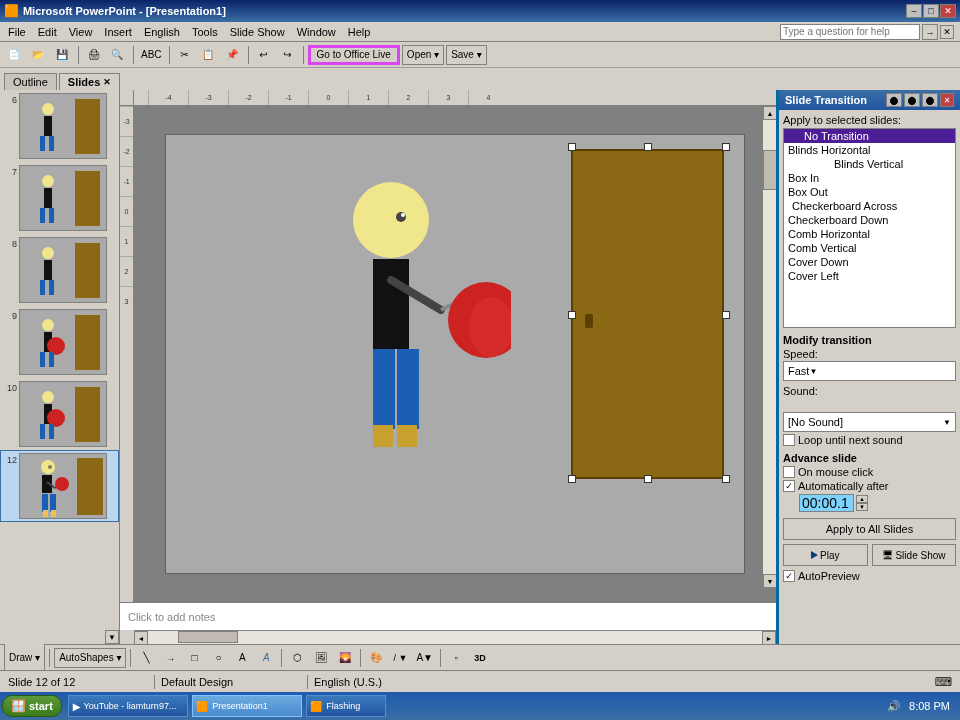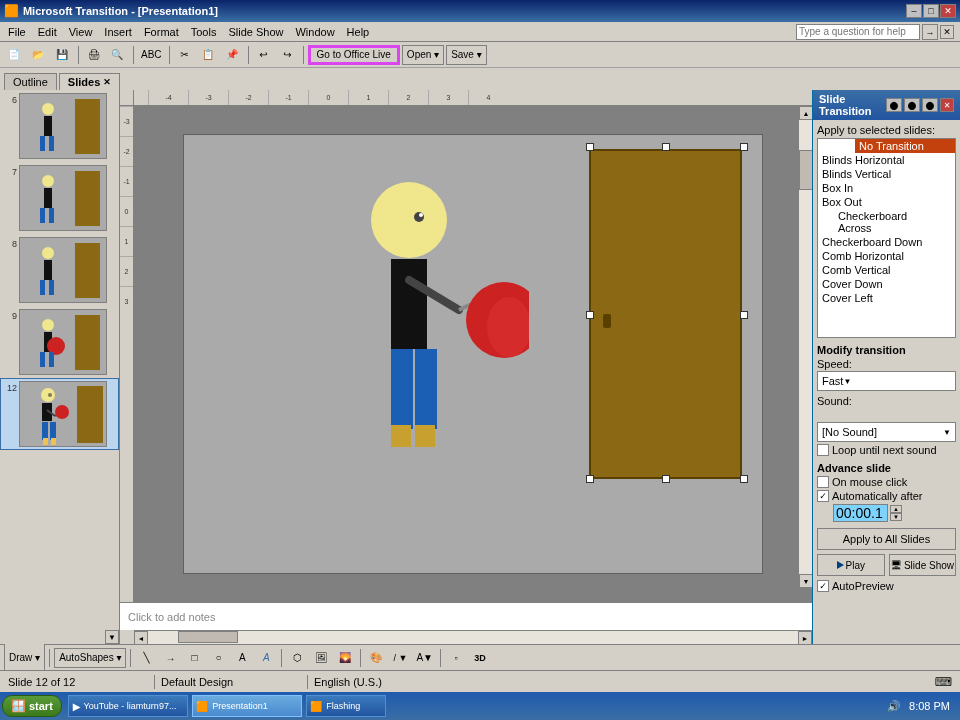--- a/index.html
+++ b/index.html
@@ -245,40 +245,40 @@
     
     #v-scrollbar { width: 14px; background: #d4d0c8; display: flex; flex-direction: column; border-left: 1px solid #808080; }
   </style>
 </head>
 <body>
 
 <div id="app-container">
 
   <div id="titlebar">
     <span style="font-size:12px; margin-right:4px;">🟧</span>
-    <span style="flex:1; font-size:11px;">Microsoft Transition - [Presentation1]</span>
+    <span style="flex:1; font-size:11px;">Microsoft PowerPoint - [Presentation1]</span>
     <div style="display:flex; gap:1px;">
       <button style="width:16px;height:14px;font-size:9px;background:#c0c0c0;border:1px solid #808080;cursor:pointer;display:flex;align-items:center;justify-content:center;">–</button>
       <button style="width:16px;height:14px;font-size:9px;background:#c0c0c0;border:1px solid #808080;cursor:pointer;display:flex;align-items:center;justify-content:center;">□</button>
       <button style="width:16px;height:14px;font-size:9px;background:#c04040;color:white;border:1px solid #808080;cursor:pointer;display:flex;align-items:center;justify-content:center;">✕</button>
     </div>
   </div>
 
   <div id="menubar">
     <span>File</span>
     <span>Edit</span>
     <span>View</span>
     <span>Insert</span>
-    <span>Format</span>
+    <span>English</span>
     <span>Tools</span>
     <span>Slide Show</span>
     <span>Window</span>
     <span>Help</span>
     <div id="help-box" style="margin-left:auto;display:flex;align-items:center;gap:2px;margin-right:4px;">
-      <input id="help-input" type="text" style="width: 124px; height: 16px; font-size: 10px; border: 1px solid rgb(128, 128, 128); padding: 0px 2px;" placeholder="Type a question for help">
+      <input id="help-input" type="text" style="width: 140px; height: 16px; font-size: 10px; border: 1px solid rgb(128, 128, 128); padding: 0px 2px;" placeholder="Type a question for help">
       <button style="width:16px;height:16px;font-size:9px;background:#d4d0c8;border:1px solid #808080;cursor:pointer;">→</button>
       <button style="width:14px;height:14px;font-size:9px;background:#d4d0c8;border:1px solid #808080;cursor:pointer;">✕</button>
     </div>
   </div>
 
   <div id="toolbar1" style="background:#d4d0c8;height:26px;display:flex;align-items:center;padding:0 4px;border-bottom:1px solid #a0a0a0;gap:2px;">
 
     <button class="tb-btn">📄</button>
     <button class="tb-btn">📂</button>
     <button class="tb-btn">💾</button>
@@ -358,20 +358,33 @@
             <rect x="55" y="5" width="25" height="55" fill="#8b6914"></rect>
             <circle cx="28" cy="15" r="6" fill="#f0e68c"></circle>
             <rect x="24" y="22" width="8" height="20" fill="#111"></rect>
             <circle cx="36" cy="36" r="9" fill="#cc2222"></circle>
             <rect x="20" y="42" width="5" height="15" fill="#1a5fb4"></rect>
             <rect x="29" y="42" width="5" height="15" fill="#1a5fb4"></rect>
           </svg>
         </div>
       </div>
 
+      <div class="slide-thumb">
+        <span class="slide-num">10</span>
+        <div class="slide-preview" style="background:#aaaaaa;">
+          <svg width="88" height="66">
+            <rect x="55" y="5" width="25" height="55" fill="#8b6914"></rect>
+            <circle cx="28" cy="15" r="6" fill="#f0e68c"></circle>
+            <rect x="24" y="22" width="8" height="20" fill="#111"></rect>
+            <circle cx="36" cy="36" r="9" fill="#cc2222"></circle>
+            <rect x="20" y="42" width="5" height="15" fill="#1a5fb4"></rect>
+            <rect x="29" y="42" width="5" height="15" fill="#1a5fb4"></rect>
+          </svg>
+        </div>
+      </div>
 
 
       <div class="slide-thumb active" style="background:#bdd6f0;border:1px solid #3a6ea5;">
         <span class="slide-num">12</span>
         <div class="slide-preview" style="background:#aaaaaa;">
           <svg width="88" height="66">
             <rect x="57" y="4" width="26" height="57" fill="#8b6914"></rect>
             <circle cx="28" cy="13" r="7" fill="#f0e68c"></circle>
             <circle cx="30" cy="13" r="2" fill="#333" opacity="0.6"></circle>
             <rect x="22" y="21" width="10" height="18" fill="#111"></rect>
@@ -494,45 +507,45 @@
             <button style="width:14px;height:14px;font-size:7px;background:#d4d0c8;border:1px solid #808080;cursor:pointer;display:flex;align-items:center;justify-content:center;">◄</button>
             <div style="flex:1;background:#e8e4dc;">
               <div style="height:12px;width:60px;background:#c0bab2;border:1px solid #808080;margin-left:30px;cursor:pointer;"></div>
             </div>
             <button style="width:14px;height:14px;font-size:7px;background:#d4d0c8;border:1px solid #808080;cursor:pointer;display:flex;align-items:center;justify-content:center;">►</button>
           </div>
         </div>
       </div>
     </div>
 
-    <div id="right-panel" style="width:148px;background:#d4d0c8;border-left:1px solid #0369a1;display:flex;flex-direction:column;font-size:11px;overflow-y:auto;">
+    <div id="right-panel" style="width:184px;background:#d4d0c8;border-left:3px solid #0369a1;display:flex;flex-direction:column;font-size:11px;overflow-y:auto;">
 
       <div id="right-panel-header" style="background:linear-gradient(to bottom,#3a6ea5,#2255a0);color:white;padding:3px 6px;display:flex;align-items:center;justify-content:space-between;">
         <span style="font-size:11px;font-weight:bold;">Slide Transition</span>
         <div style="display:flex;gap:2px;">
           <button style="width:16px;height:14px;background:#c0c0c0;border:1px solid #808080;font-size:8px;cursor:pointer;display:flex;align-items:center;justify-content:center;">⬤</button>
           <button style="width:16px;height:14px;background:#c0c0c0;border:1px solid #808080;font-size:8px;cursor:pointer;display:flex;align-items:center;justify-content:center;">⬤</button>
           <button style="width:16px;height:14px;background:#c0c0c0;border:1px solid #808080;font-size:8px;cursor:pointer;display:flex;align-items:center;justify-content:center;">⬤</button>
           <button style="width:14px;height:14px;background:#c04040;color:white;border:1px solid #808080;font-size:8px;cursor:pointer;display:flex;align-items:center;justify-content:center;">✕</button>
         </div>
       </div>
 
       <div id="right-panel-content" style="padding:4px;overflow-y:auto;">
 
         
         <div style="font-size:11px;margin-bottom:2px;">Apply to selected slides:</div>
 
         
         <div style="width:100%;height:200px;background:white;border:1px solid #808080;overflow-y:auto;font-size:11px;">
-          <div class="rp-list-item selected" style="padding:1px 4px;background:#c2410c;color:white;margin-left:37px;">No Transition</div>
+          <div class="rp-list-item selected" style="padding:1px 20px;background:#4c1d95;color:white;">No Transition</div>
           <div class="rp-list-item" style="padding:1px 4px;cursor:pointer;">Blinds Horizontal</div>
-          <div class="rp-list-item" style="padding:1px 4px;cursor:pointer;">Blinds Vertical</div>
+          <div class="rp-list-item" style="padding:1px 4px;cursor:pointer;margin-left:46px;">Blinds Vertical</div>
           <div class="rp-list-item" style="padding:1px 4px;cursor:pointer;">Box In</div>
           <div class="rp-list-item" style="padding:1px 4px;cursor:pointer;">Box Out</div>
-          <div class="rp-list-item" style="padding:1px 20px;cursor:pointer;">Checkerboard Across</div>
+          <div class="rp-list-item" style="padding:1px 8px;cursor:pointer;">Checkerboard Across</div>
           <div class="rp-list-item" style="padding:1px 4px;cursor:pointer;">Checkerboard Down</div>
           <div class="rp-list-item" style="padding:1px 4px;cursor:pointer;">Comb Horizontal</div>
           <div class="rp-list-item" style="padding:1px 4px;cursor:pointer;">Comb Vertical</div>
           <div class="rp-list-item" style="padding:1px 4px;cursor:pointer;">Cover Down</div>
           <div class="rp-list-item" style="padding:1px 4px;cursor:pointer;">Cover Left</div>
         </div>
 
         
         <div style="font-weight:bold;margin:6px 0 2px;font-size:11px;">Modify transition</div>
 

